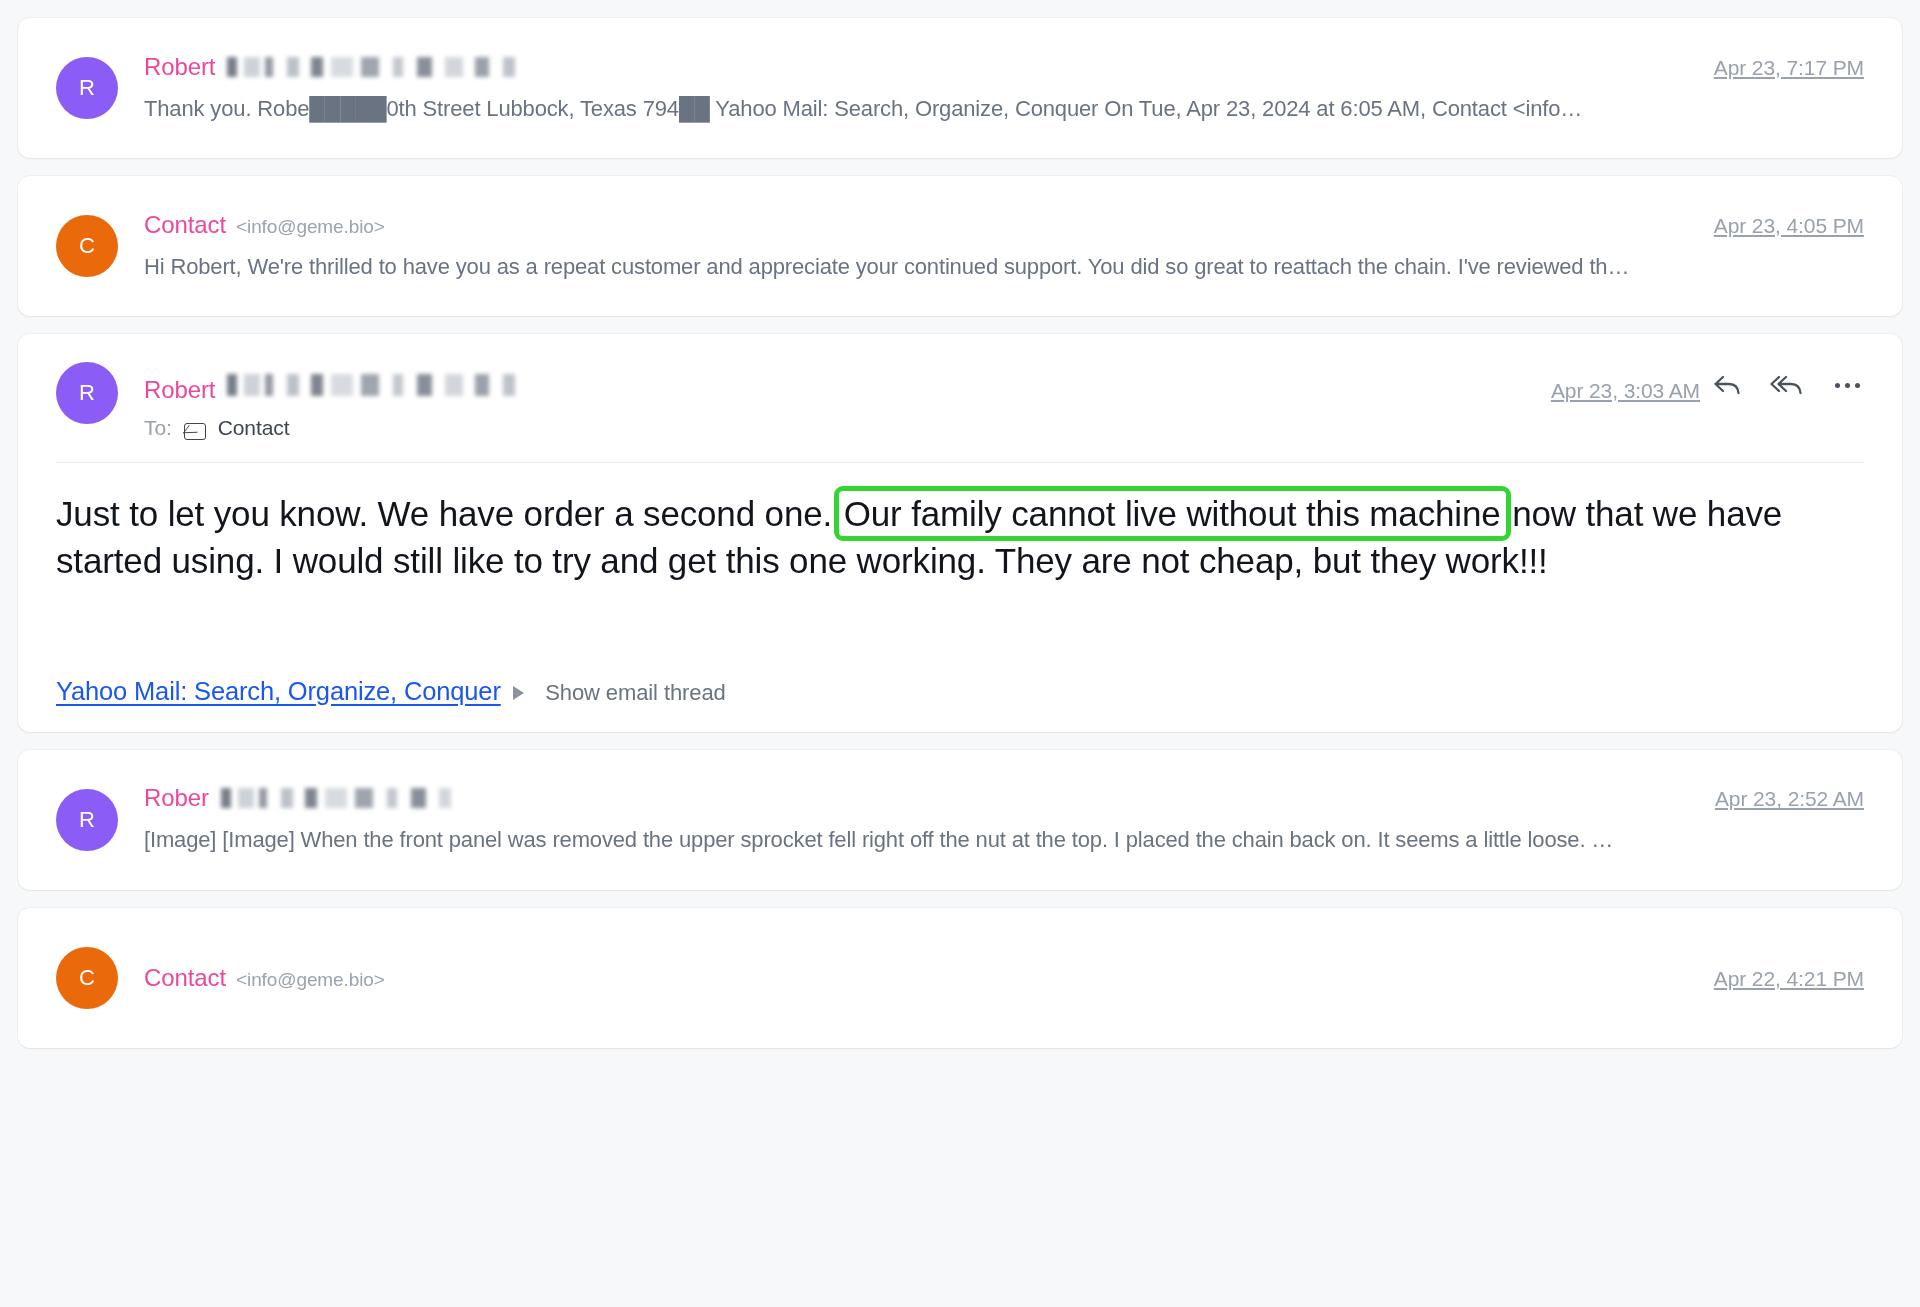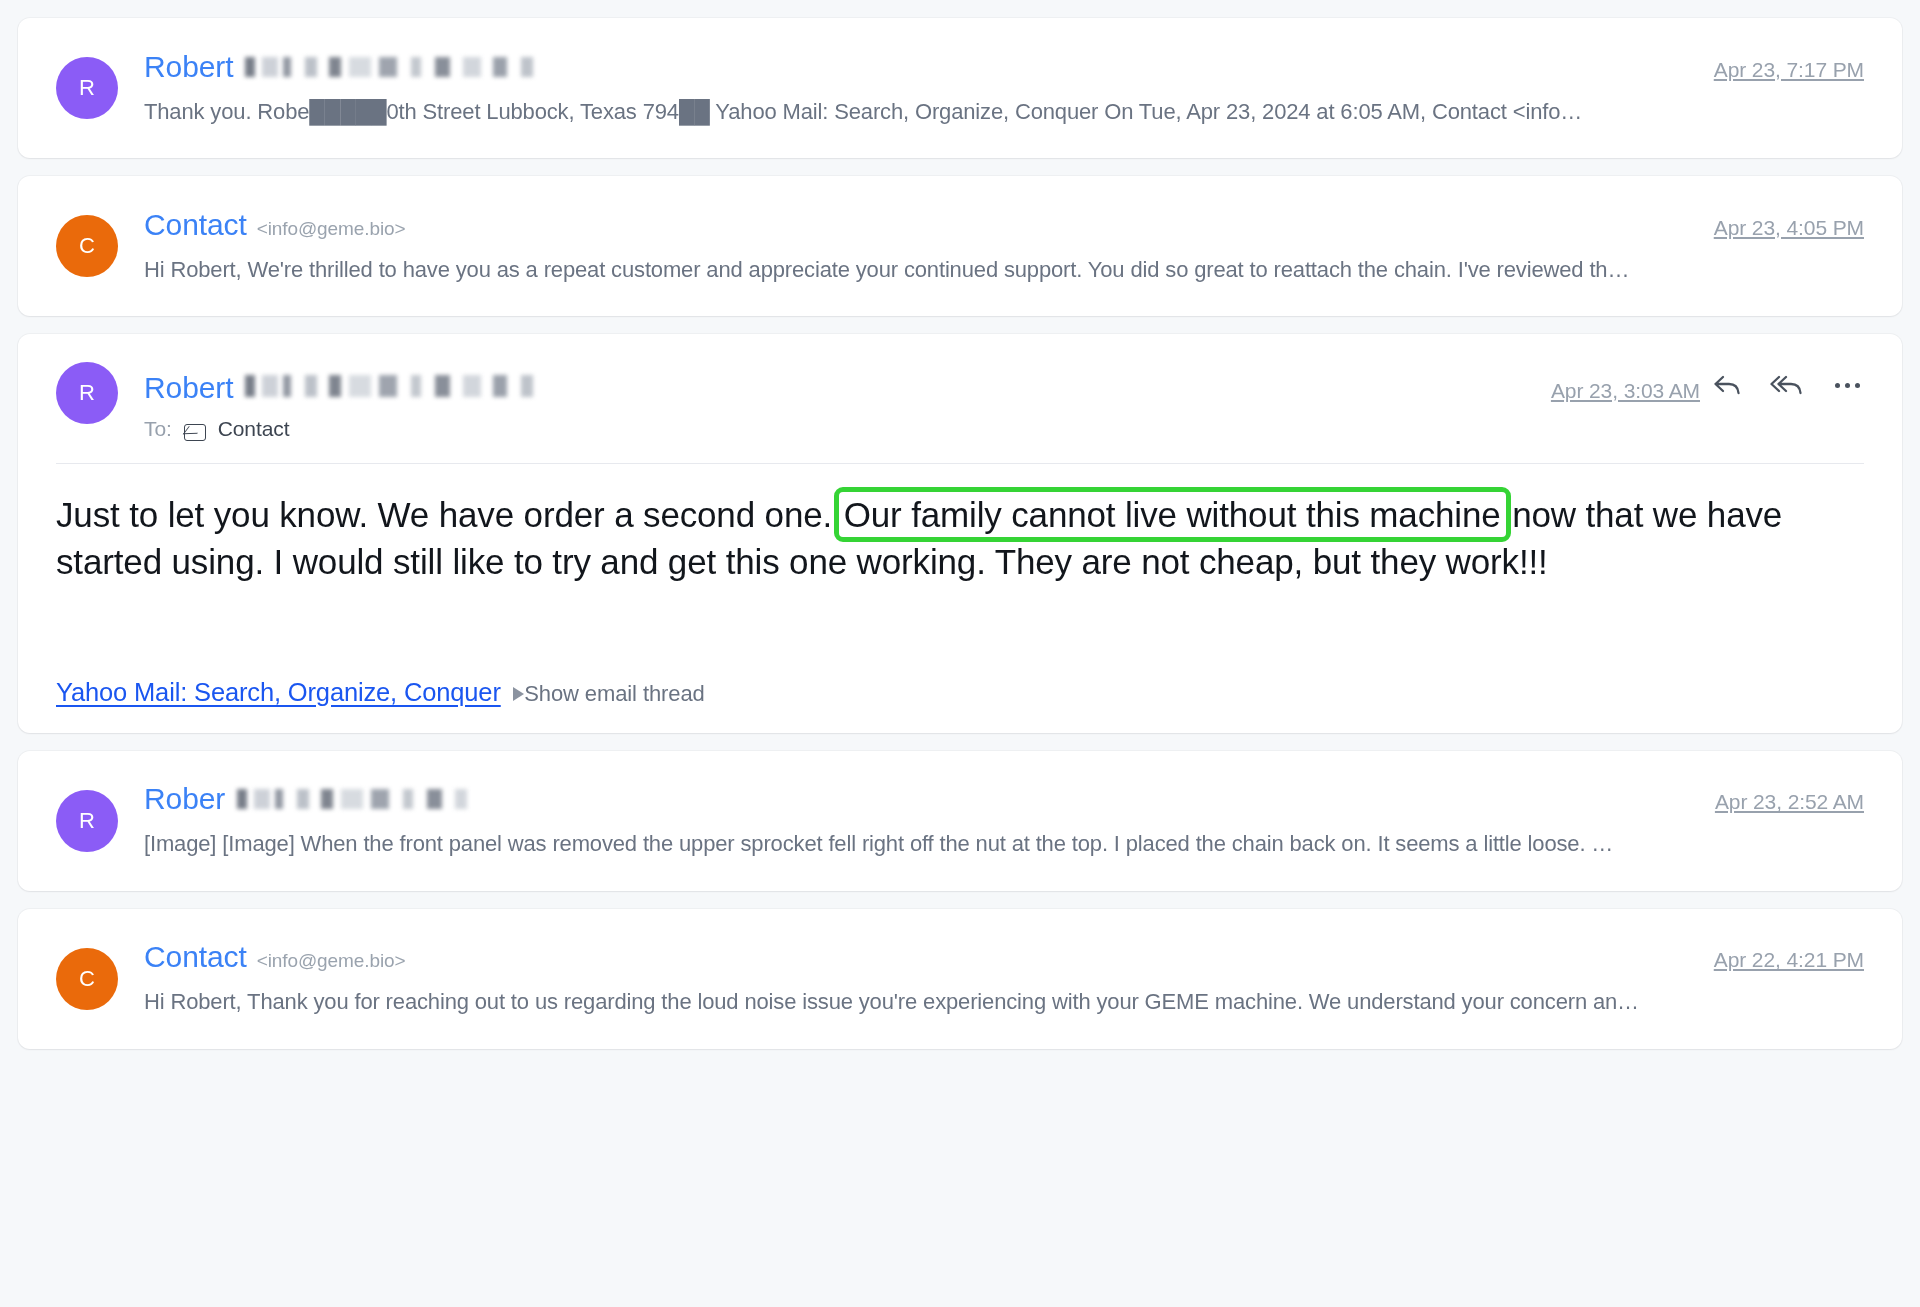--- a/index.html
+++ b/index.html
@@ -63,22 +63,22 @@
   }
 
   .row-top {
     display: flex;
     align-items: baseline;
     gap: 10px;
     width: 100%;
   }
 
   .sender {
-    font-size: 30px;
-    color: #3b82f6;
+    font-size: 24px;
+    color: #ec4899;
     font-weight: 400;
     white-space: nowrap;
     letter-spacing: -0.1px;
   }
 
   .sender-email {
     font-size: 19px;
     color: #9aa3ae;
     white-space: nowrap;
     letter-spacing: -0.1px;
@@ -234,21 +234,21 @@
     font-size: 25.5px;
     color: #1a56f0;
     text-decoration: underline;
     text-underline-offset: 4px;
     letter-spacing: -0.15px;
   }
 
   .thread-toggle {
     display: inline-flex;
     align-items: center;
-    gap: 0;
+    gap: 21px;
     margin-top: 95px;
     margin-left: 8px;
     cursor: pointer;
     font-size: 22px;
     color: #6a7382;
     letter-spacing: -0.1px;
   }
   .caret {
     width: 0; height: 0;
     border-left: 11px solid #8b93a0;
@@ -354,17 +354,16 @@
 
   <div class="message-card collapsed">
     <div class="avatar orange">C</div>
     <div class="msg-body-col">
       <div class="row-top">
         <span class="sender">Contact</span>
         <span class="sender-email">&lt;info@geme.bio&gt;</span>
         <span class="spacer"></span>
         <span class="timestamp">Apr 22, 4:21 PM</span>
       </div>
-      <div class="preview">Hi Robert, Thank you for reaching out to us regarding the loud noise issue you're experiencing with your GEME machine. We understand your concern an…</div>
     </div>
   </div>
 
 </div>
 
 </body></html>

